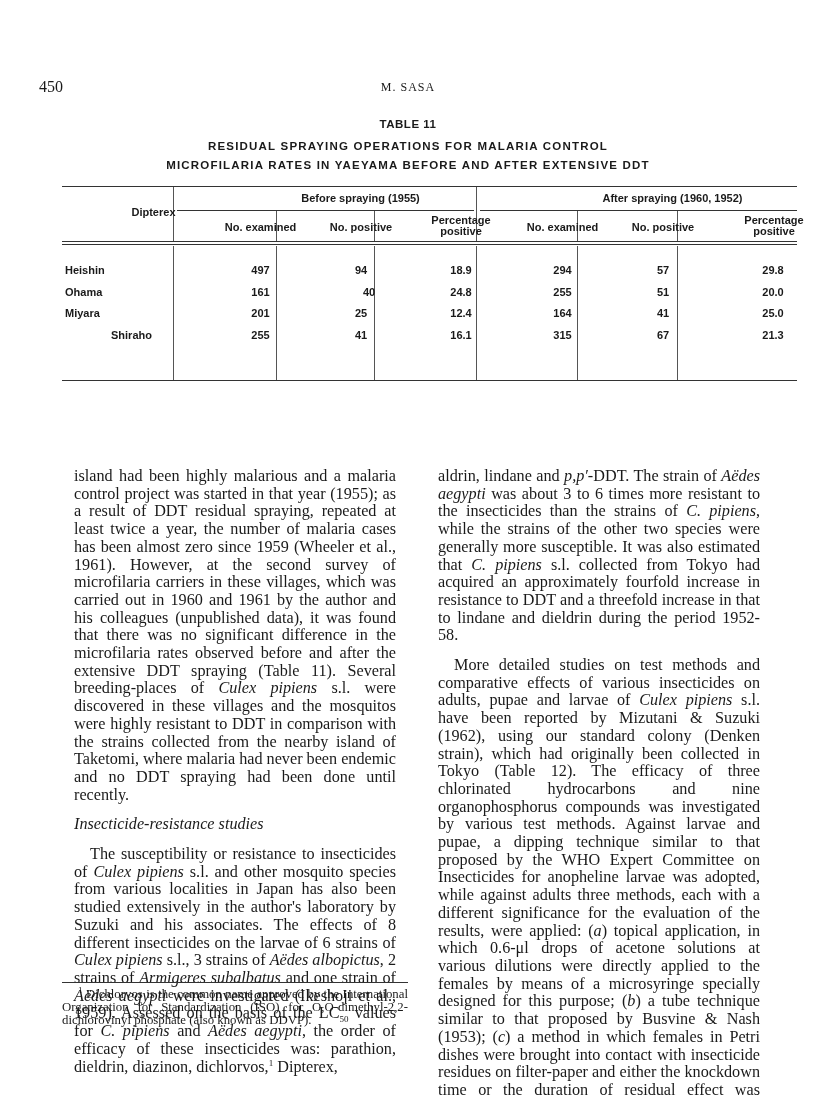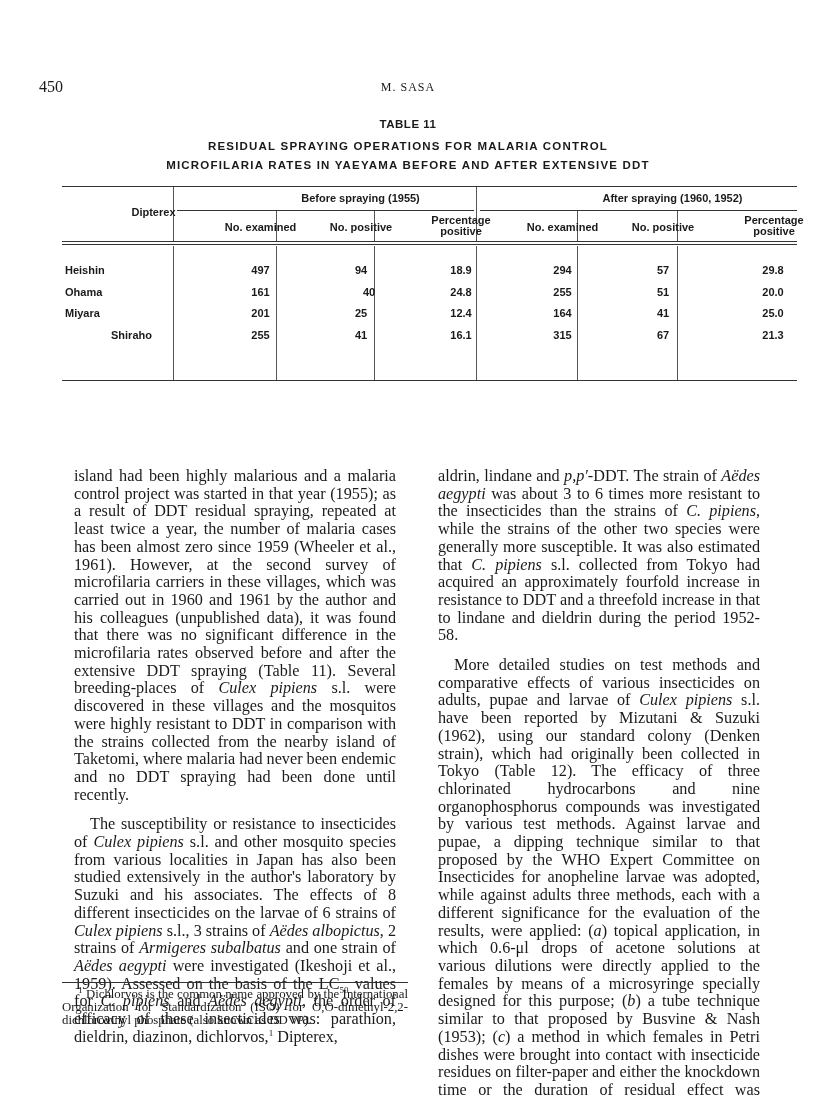--- a/index.html
+++ b/index.html
@@ -103,20 +103,21 @@
     <div class="cell" style="left:214px; width:98px; top:143px;">41</div>
     <div class="cell" style="left:312px; width:102px; top:143px;text-align:center;">16.1</div>
     <div class="cell" style="left:414px; width:101px; top:143px;">315</div>
     <div class="cell" style="left:515px; width:100px; top:143px;">67</div>
     <div class="cell" style="left:615px; width:120px; top:143px;">21.3</div>
   </div>
 </div>
 
 <div class="col" style="left:62px;">
   <p><span>island had been highly malarious and a malaria control project was started in that year (1955); as a result of DDT residual spraying, repeated at least twice a year, the number of malaria cases has been almost zero since 1959 (Wheeler et al., 1961).  However, at the second survey of microfilaria carriers in these villages, which was carried out in 1960 and 1961 by the author and his colleagues (unpublished data), it was found that there was no significant difference in the microfilaria rates observed before and after the extensive DDT spraying (Table 11). Several breeding-places of</span> <i>Culex pipiens</i> <span>s.l. were discovered in these villages and the mosquitos were highly resistant to DDT in comparison with the strains collected from the nearby island of Taketomi, where malaria had never been endemic and no DDT spraying had been done until recently.</span></p>
+  <p class="heading">Insecticide-resistance studies</p>
   <p class="indent"><span>The susceptibility or resistance to insecticides of</span> <i>Culex pipiens</i> <span>s.l. and other mosquito species from various localities in Japan has also been studied extensively in the author's laboratory by Suzuki and his associates.  The effects of 8 different insecticides on the larvae of 6 strains of</span> <i>Culex pipiens</i> <span>s.l., 3 strains of</span> <i>Aëdes albopictus</i><span>, 2 strains of</span> <i>Armigeres subalbatus</i> <span>and one strain of</span> <i>Aëdes aegypti</i> <span>were investigated (Ikeshoji et al., 1959).  Assessed on the basis of the LC</span><sub>50</sub> <span>values for</span> <i>C. pipiens</i> <span>and</span> <i>Aëdes aegypti</i><span>, the order of efficacy of these insecticides was: parathion, dieldrin, diazinon, dichlorvos,</span><sup>1</sup> <span>Dipterex,</span></p>
 </div>
 
 <div class="footnote-rule"></div>
 <div class="footnote"><sup>1</sup> <span>Dichlorvos is the common name approved by the International Organization for Standardization (ISO) for O,O-dimethyl-2,2-dichlorovinyl phosphate (also known as DDVP).</span></div>
 
 <div class="col" style="left:426px;">
   <p><span>aldrin, lindane and</span> <i>p,p′</i><span>-DDT.  The strain of</span> <i>Aëdes aegypti</i> <span>was about 3 to 6 times more resistant to the insecticides than the strains of</span> <i>C. pipiens</i><span>, while the strains of the other two species were generally more susceptible.  It was also estimated that</span> <i>C. pipiens</i> <span>s.l. collected from Tokyo had acquired an approximately fourfold increase in resistance to DDT and a threefold increase in that to lindane and dieldrin during the period 1952-58.</span></p>
   <p class="indent gap"><span>More detailed studies on test methods and comparative effects of various insecticides on adults, pupae and larvae of</span> <i>Culex pipiens</i> <span>s.l. have been reported by Mizutani &amp; Suzuki (1962), using our standard colony (Denken strain), which had originally been collected in Tokyo (Table 12).  The efficacy of three chlorinated hydrocarbons and nine organophosphorus compounds was investigated by various test methods.  Against larvae and pupae, a dipping technique similar to that proposed by the WHO Expert Committee on Insecticides for anopheline larvae was adopted, while against adults three methods, each with a different significance for the evaluation of the results, were applied: (</span><i>a</i><span>) topical application, in which 0.6-μl drops of acetone solutions at various dilutions were directly applied to the females by means of a microsyringe specially designed for this purpose; (</span><i>b</i><span>) a tube technique similar to that proposed by Busvine &amp; Nash (1953); (</span><i>c</i><span>) a method in which females in Petri dishes were brought into contact with insecticide residues on filter-paper and either the knockdown time or the duration of residual effect was determined.</span></p>
 </div>

